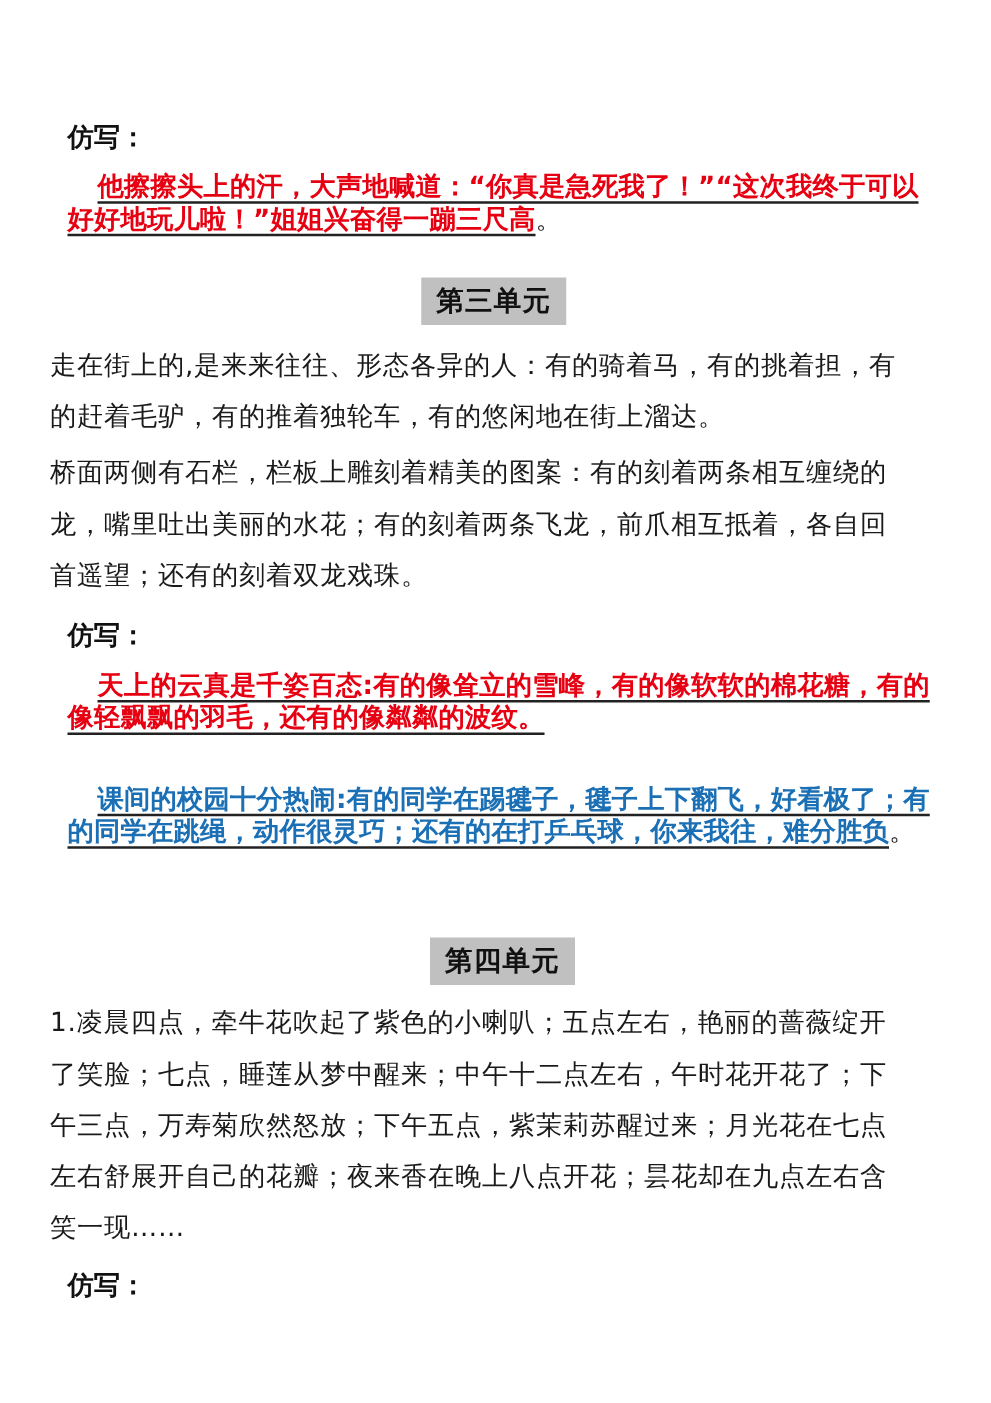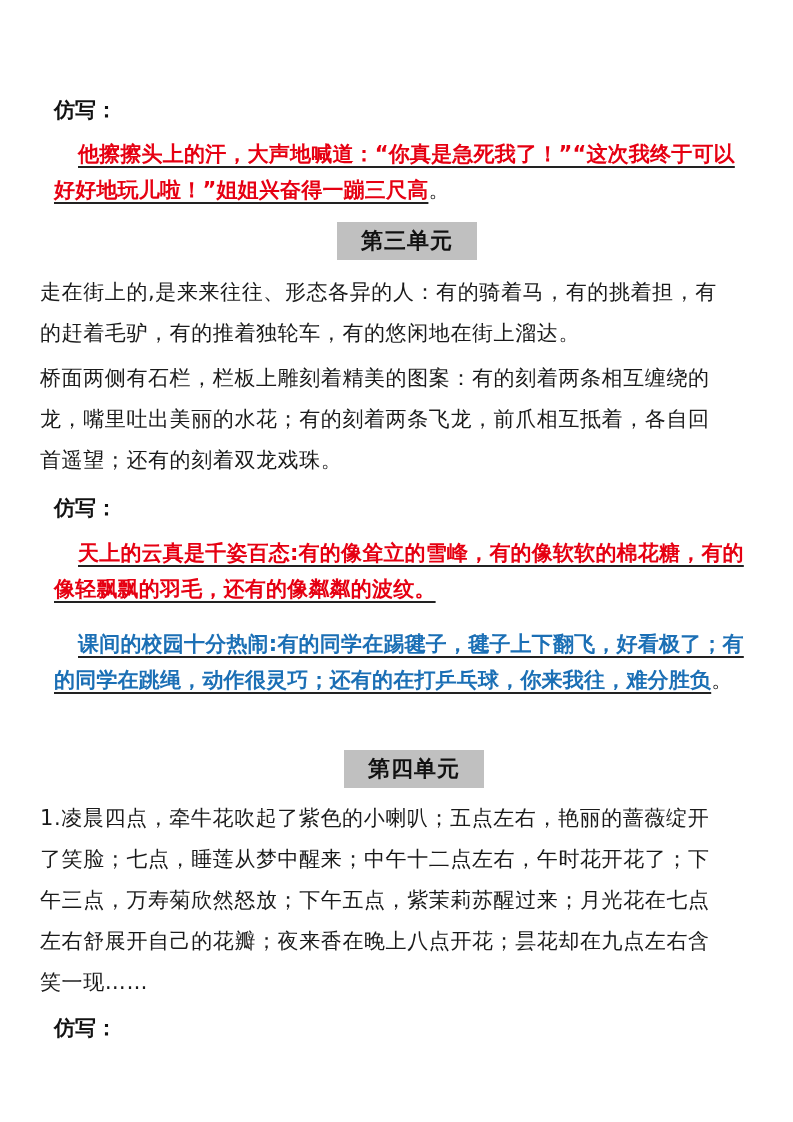--- a/index.html
+++ b/index.html
@@ -12,30 +12,30 @@
   .label {
     position: absolute; left: 54px; font-weight: bold; font-size: 21px;
     color: #111; letter-spacing: 0px;
   }
   .para {
     position: absolute; left: 40px; width: 690px; font-size: 21px;
     line-height: 41px; color: #1a1a1a; letter-spacing: 0.6px;
   }
   .emph {
     position: absolute; left: 54px; width: 690px; font-size: 21px;
-    line-height: 36px; font-weight: bold; letter-spacing: 0.2px;
+    line-height: 26px; font-weight: bold; letter-spacing: 0.2px;
     text-indent: 24px;
   }
   .emph .u { text-decoration: underline; text-decoration-color: #222; text-underline-offset: 5px; text-decoration-thickness: 2px; }
   .red { color: #e60012; }
   .blue { color: #1b6fb5; }
   .period { color: #111; font-weight: normal; }
   .unit-title {
     position: absolute; background: #c0c0c0; font-weight: bold; font-size: 22px;
-    color: #111; padding: 4px 24px; letter-spacing: 1px;
+    color: #111; padding: 4px 12px; letter-spacing: 1px;
   }
   .footer {
     position: absolute; top: 1117px; left: 0; width: 793px; text-align: center;
     font-size: 14px; color: #555;
   }
 </style>
 </head>
 <body>
 
 <div class="page">

